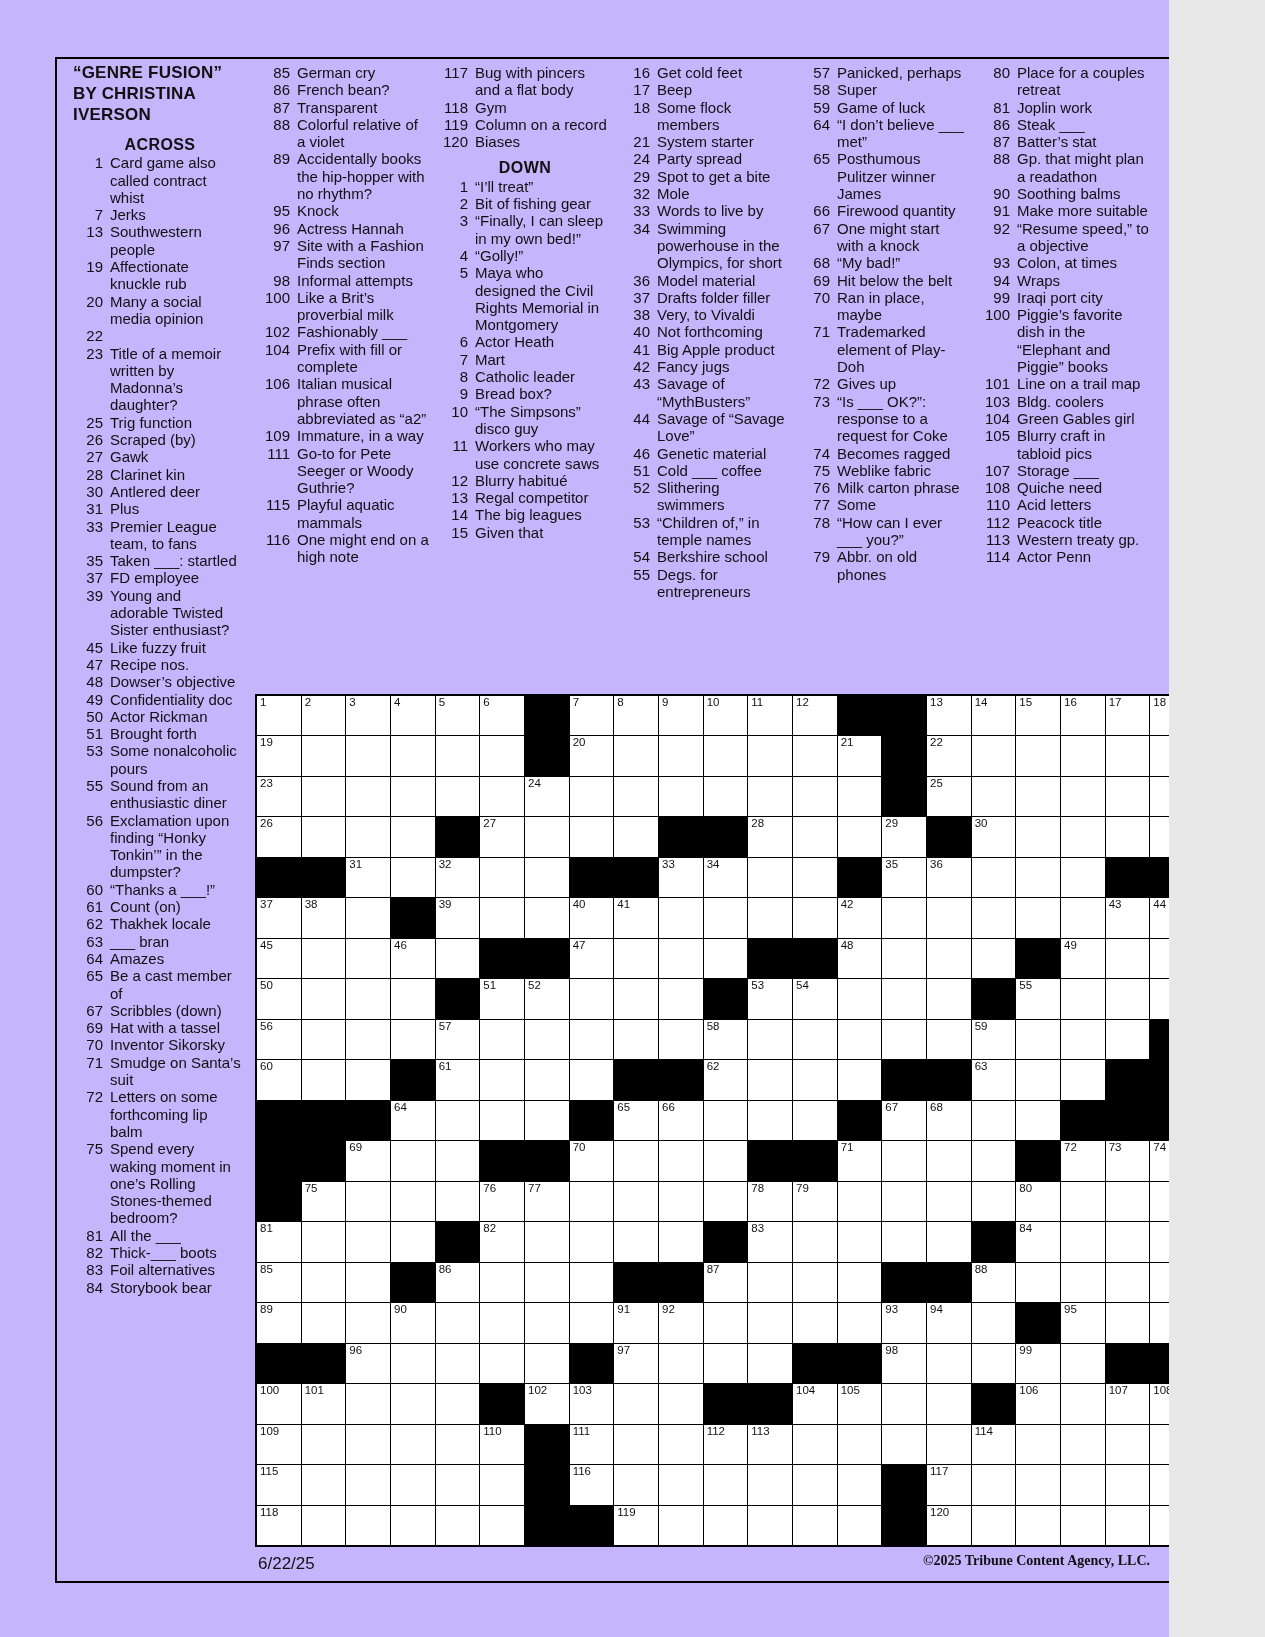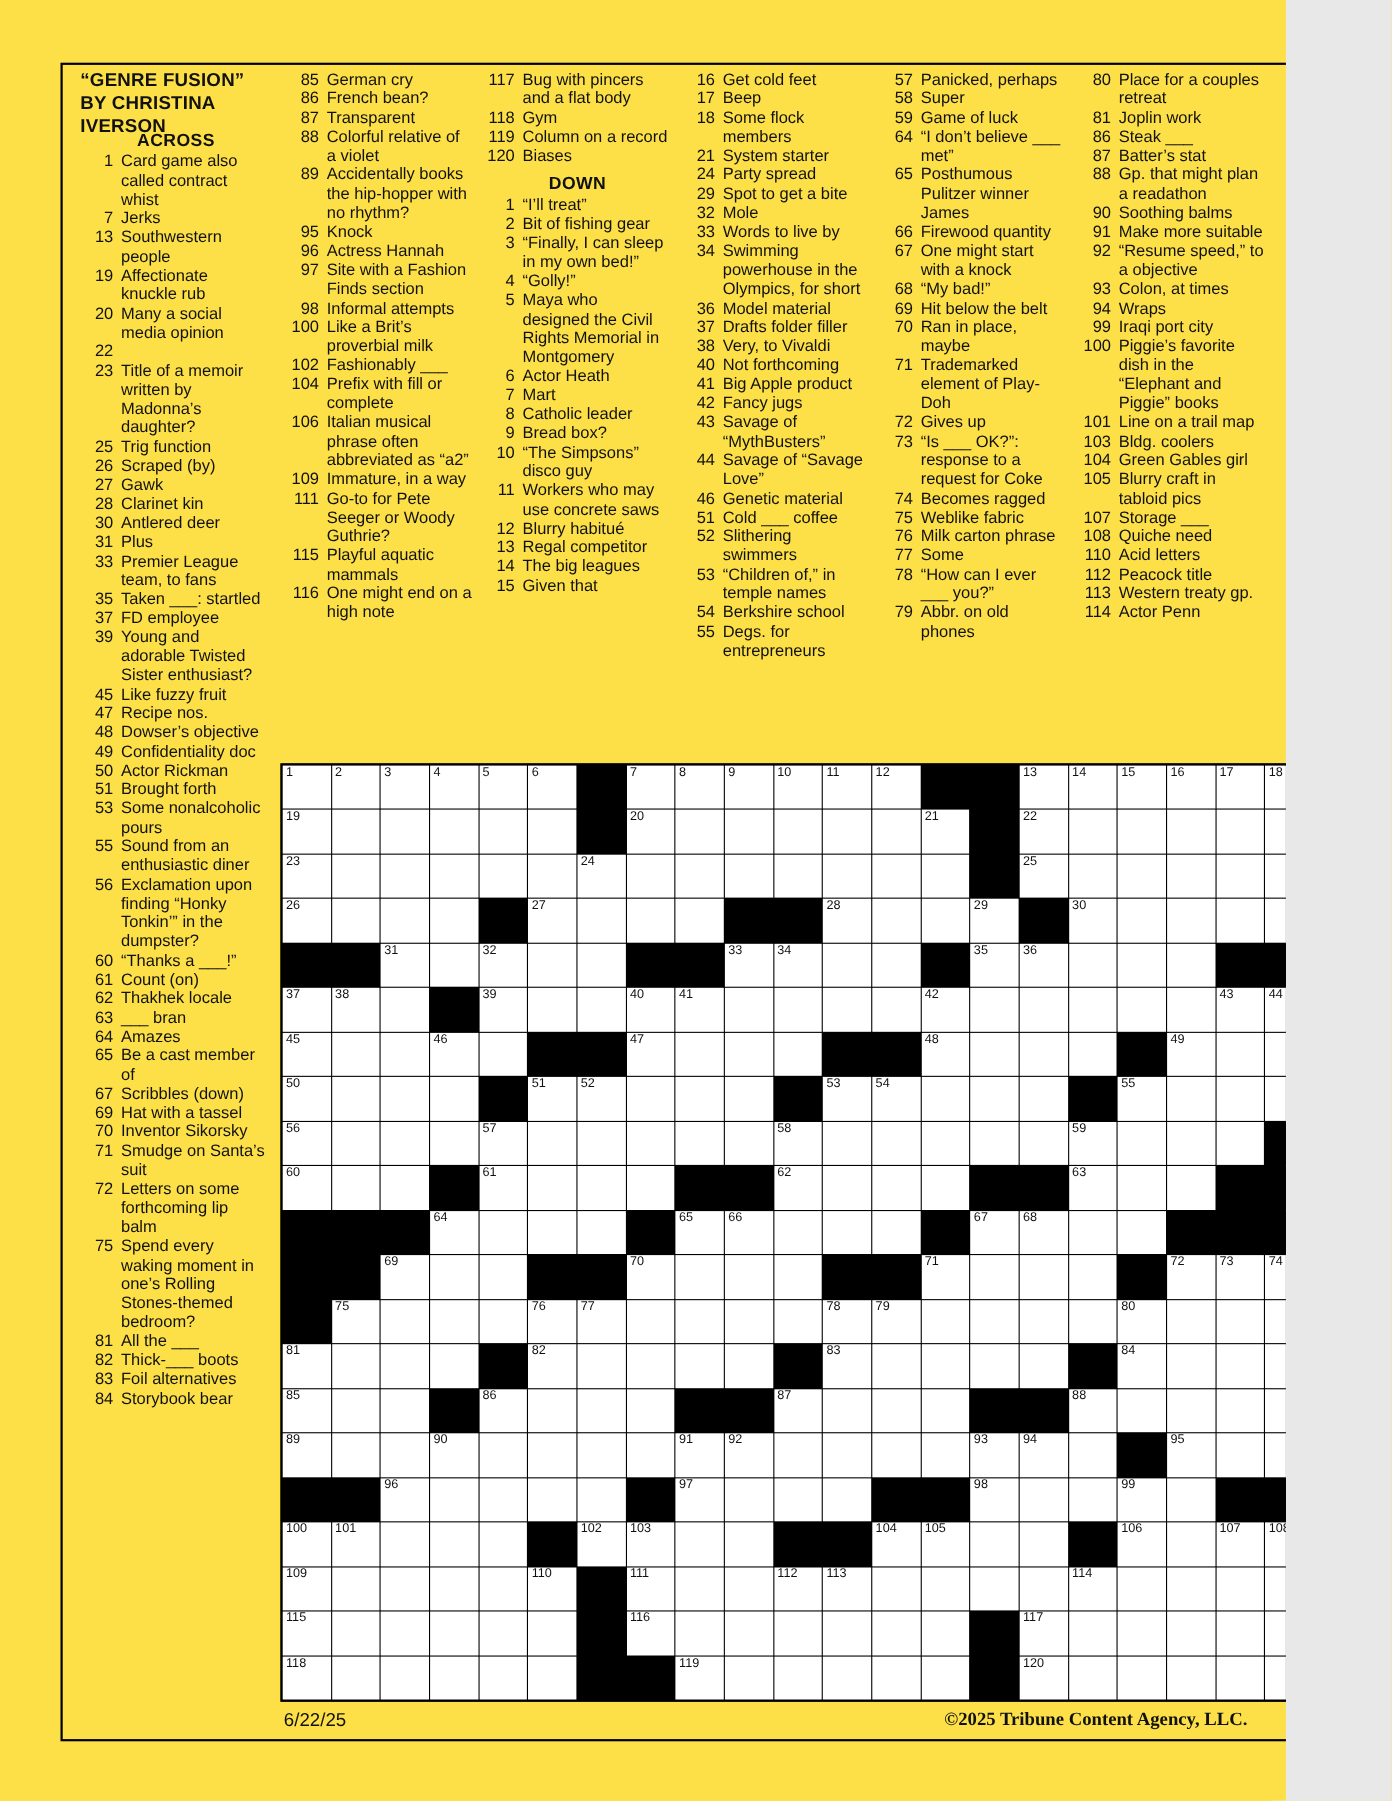--- a/index.html
+++ b/index.html
@@ -1,36 +1,36 @@
 <!DOCTYPE html>
 <html><head>
 <meta charset="utf-8">
 <style>
   html,body{margin:0;padding:0;background:#e8e8e8;}
-  .page{position:relative;width:1169px;height:1637px;background:#fde047;font-family:"Liberation Sans",sans-serif;color:#111;overflow:hidden;}
+  .page{position:relative;width:1169px;height:1637px;background:#c4b5fd;font-family:"Liberation Sans",sans-serif;color:#111;overflow:hidden;}
   .frame{position:absolute;left:55px;top:57px;width:1148px;height:1522px;border:2px solid #000;}
   .title{position:absolute;left:73px;top:62px;width:182px;font-weight:bold;font-size:17px;line-height:21px;letter-spacing:.2px;}
   .clue-col{position:absolute;width:174px;font-size:15px;line-height:17.3px;}
-  .col1{left:73px;top:120px;}
+  .col1{left:73px;top:136px;}
   .col2{left:260px;top:64px;}
   .col3{left:438px;top:64px;}
   .col4{left:620px;top:64px;}
   .col5{left:800px;top:64px;}
   .col6{left:980px;top:64px;}
   .sec-head{font-weight:bold;text-align:center;font-size:16px;margin:9px 0 1px;letter-spacing:.4px;}
   .clue-col > .sec-head:first-child{margin-top:0;}
   .clue{display:flex;}
   .clue .num{width:30px;text-align:right;flex:0 0 30px;}
   .clue .txt{margin-left:7px;width:133px;}
   .grid{position:absolute;left:255px;top:694px;width:941px;height:853px;background:#000;border:2px solid #000;box-sizing:border-box;display:grid;grid-template-columns:repeat(21,1fr);grid-template-rows:repeat(21,1fr);gap:1px;}
   .cell{background:#fff;position:relative;}
   .cell.b{background:#000;}
   .cnum{position:absolute;top:0px;left:3px;font-size:11.5px;line-height:13px;color:#111;}
   .footer-date{position:absolute;left:258px;top:1554px;font-weight:normal;font-size:17px;}
-  .footer-copy{position:absolute;left:584px;width:550px;top:1553px;text-align:right;font-family:"Liberation Serif",serif;font-weight:bold;font-size:17px;}
+  .footer-copy{position:absolute;left:600px;width:550px;top:1553px;text-align:right;font-family:"Liberation Serif",serif;font-weight:bold;font-size:14px;}
 </style>
 </head>
 <body>
 
 <div class="page">
   <div class="frame"></div>
 
   <div class="title">
     <div>“GENRE FUSION”</div>
     <div>BY CHRISTINA</div>

